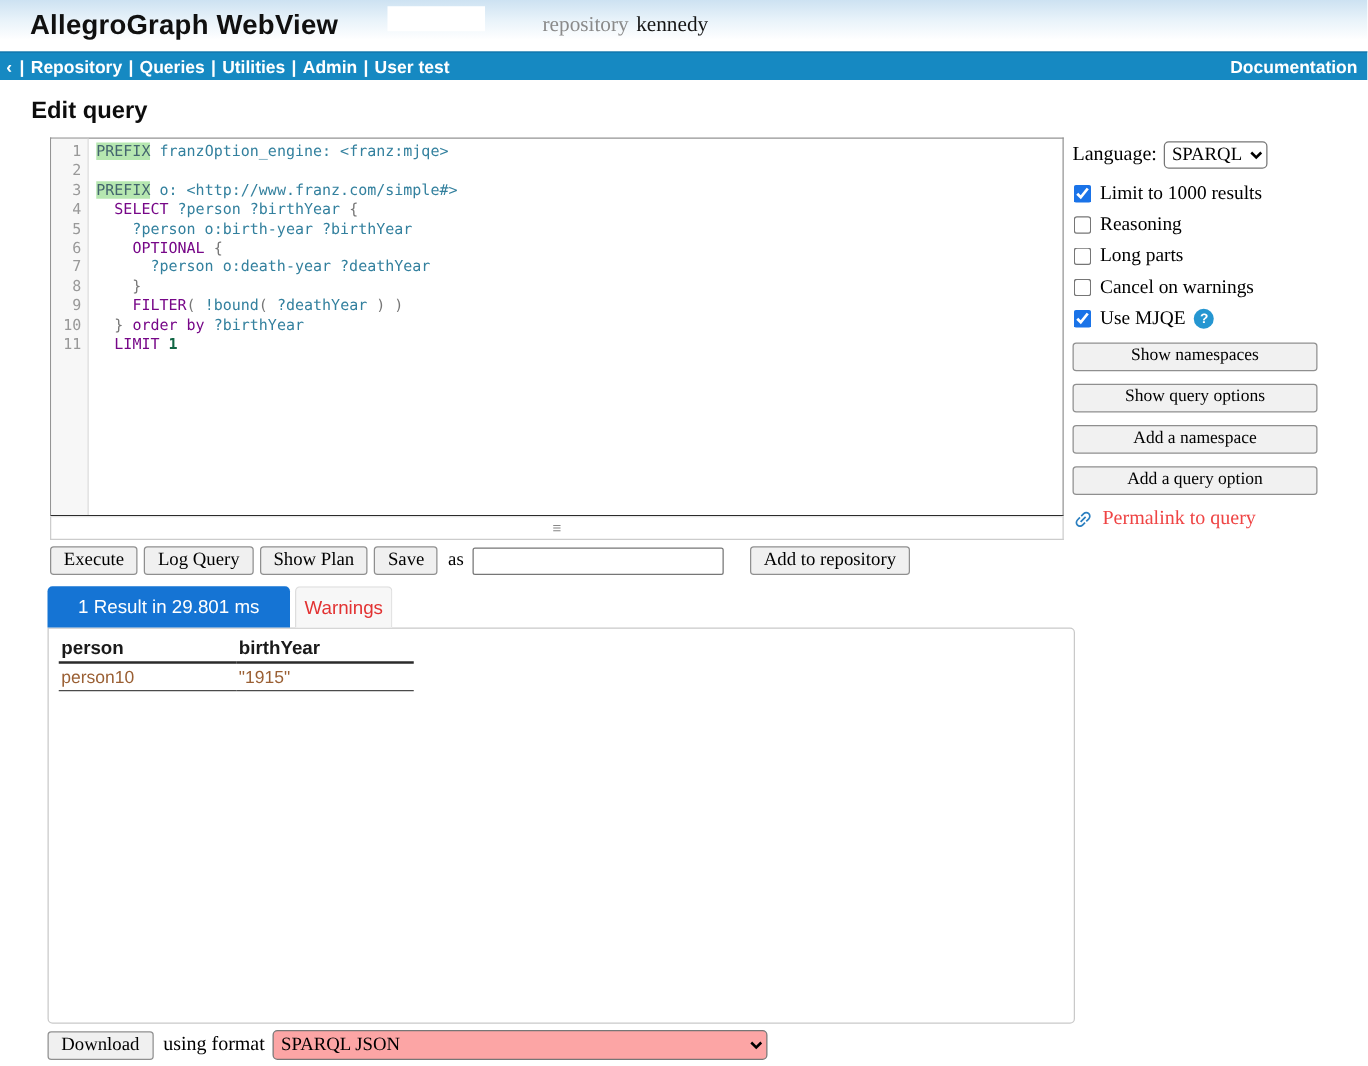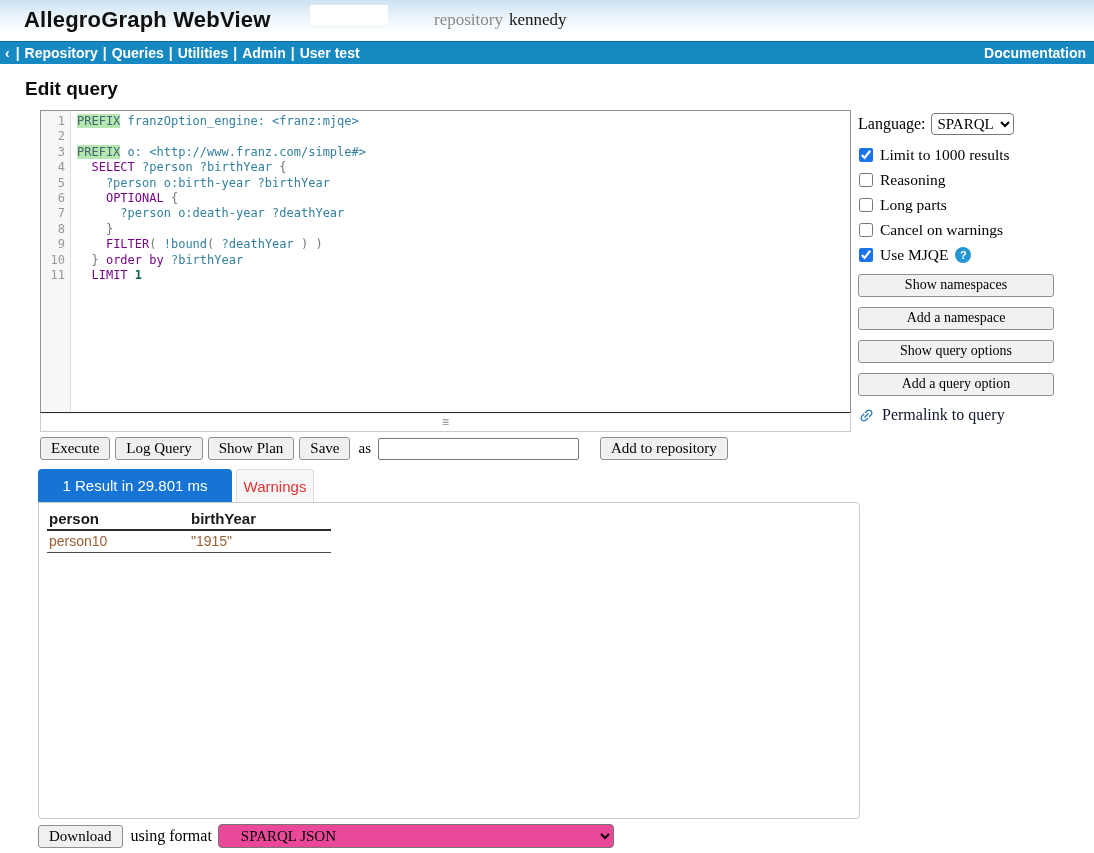--- a/index.html
+++ b/index.html
@@ -79,21 +79,21 @@
   .cb-label { cursor:default; }
   .help-badge { display:inline-flex; align-items:center; justify-content:center;
     width:16px; height:16px; border-radius:50%; background:#2596d1; color:#fff;
     font-family:"Liberation Sans", sans-serif; font-weight:bold; font-size:11px;
     margin-left:7px; cursor:pointer; }
   .opt-buttons { margin-top:10px; }
   .opt-btn { display:block; width:196px; margin-bottom:10px; text-align:center;
     font-family:"Liberation Serif", serif; font-size:14px; color:#000;
     background:#f1f1f1; border:1px solid #8f8f8f; border-radius:3px;
     padding:2px 0 3px; cursor:pointer; }
-  .permalink { display:flex; align-items:center; font-size:16px; color:#0f172a;
+  .permalink { display:flex; align-items:center; font-size:16px; color:#ef4444;
     margin-top:1px; cursor:pointer; }
   .permalink svg { margin-right:7px; transform:rotate(-45deg); }
 
   
   .tabs-row { margin:9px 0 0 38px; display:flex; height:33px;
     font-family:"Liberation Sans", sans-serif; font-size:15px; }
   .tab-active { width:194px; background:#1574d4; color:#fff;
     border-radius:4px 4px 0 0; display:flex; align-items:center; justify-content:center;
     cursor:pointer; }
   .tab-warn { width:78px; margin-left:4px; background:#f7f7f7; color:#e23232;
@@ -109,21 +109,21 @@
   .results-table td { font-size:14px; color:#9a5f33;
     padding:2px 6px 3px 2px; border-bottom:1px solid #4a4a4a;margin-left:37px; }
   .cell-resource { cursor:pointer; }
 
   
   .download-row { margin:5px 0 0 38px; display:flex; align-items:center; font-size:16px; }
   .dl-btn { font-family:"Liberation Serif", serif; font-size:15px; background:#f0f0f0;
     border:1px solid #8f8f8f; border-radius:3px; padding:2px 10px; cursor:pointer; }
   .dl-label { margin:0 6px 0 8px; }
   .format-select { width:396px; height:24px; font-family:"Liberation Serif", serif;
-    font-size:15px; border:1px solid #767676; border-radius:4px; background:#ec4899; padding:0 18px; }
+    font-size:15px; border:1px solid #767676; border-radius:4px; background:#fca5a5; padding:0 2px; }
 </style>
 </head>
 <body>
 
 <div class="header">
   <div class="app-title">AllegroGraph WebView</div>
   <div class="header-blank"></div>
   <div class="repo-wrap">
     <span class="repo-label">repository</span><span class="repo-name">kennedy</span>
   </div>
@@ -203,22 +203,22 @@
       <input type="checkbox" style="">
       <span class="cb-label">Cancel on warnings</span>
     </div>
     <div class="cb-row">
       <input type="checkbox" checked="" style="">
       <span class="cb-label">Use MJQE</span>
       <span class="help-badge">?</span>
     </div>
     <div class="opt-buttons">
       <button class="opt-btn">Show namespaces</button>
+      <button class="opt-btn">Show query options</button>
       <button class="opt-btn">Add a namespace</button>
-      <button class="opt-btn">Show query options</button>
       <button class="opt-btn">Add a query option</button>
     </div>
     <div class="permalink">
       <svg viewBox="0 0 24 24" width="17" height="17" fill="#2b7fc0">
         <path d="M3.9 12c0-1.71 1.39-3.1 3.1-3.1h4V7H7c-2.76 0-5 2.24-5 5s2.24 5 5 5h4v-1.9H7c-1.71 0-3.1-1.39-3.1-3.1zM8 13h8v-2H8v2zm9-6h-4v1.9h4c1.71 0 3.1 1.39 3.1 3.1s-1.39 3.1-3.1 3.1h-4V17h4c2.76 0 5-2.24 5-5s-2.24-5-5-5z"></path>
       </svg>
       <span>Permalink to query</span>
     </div>
   </div>
 </div>

